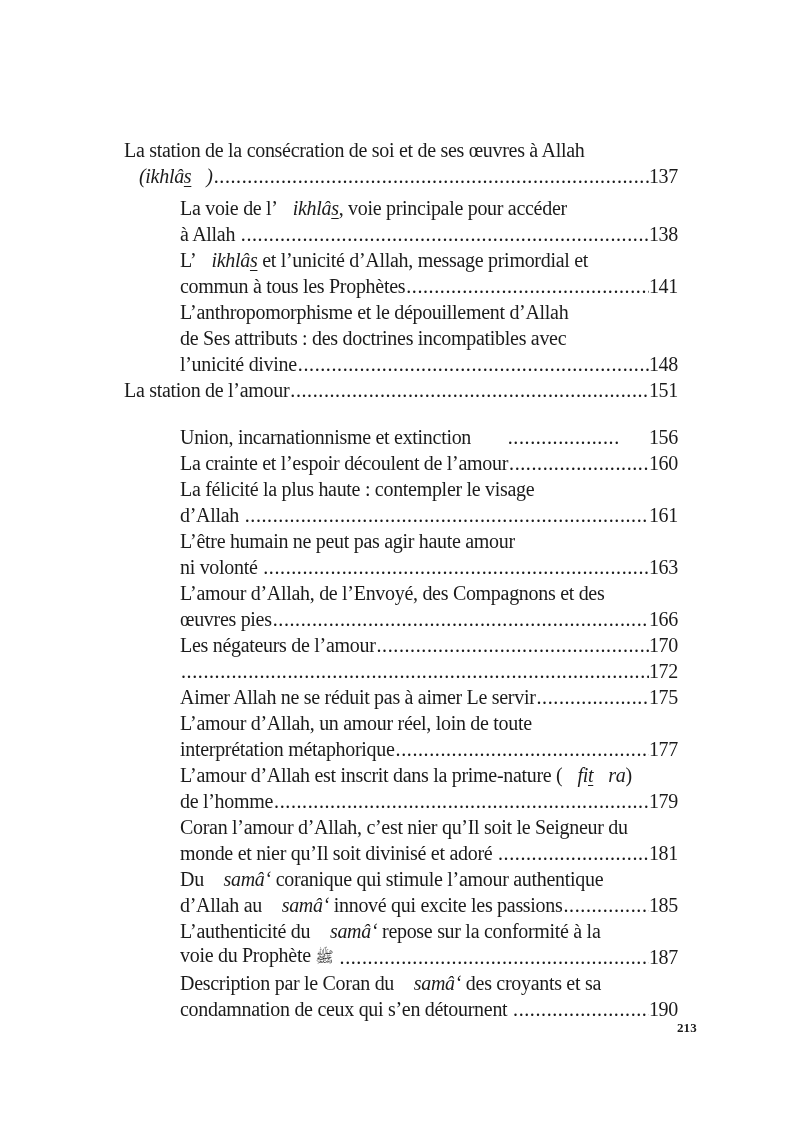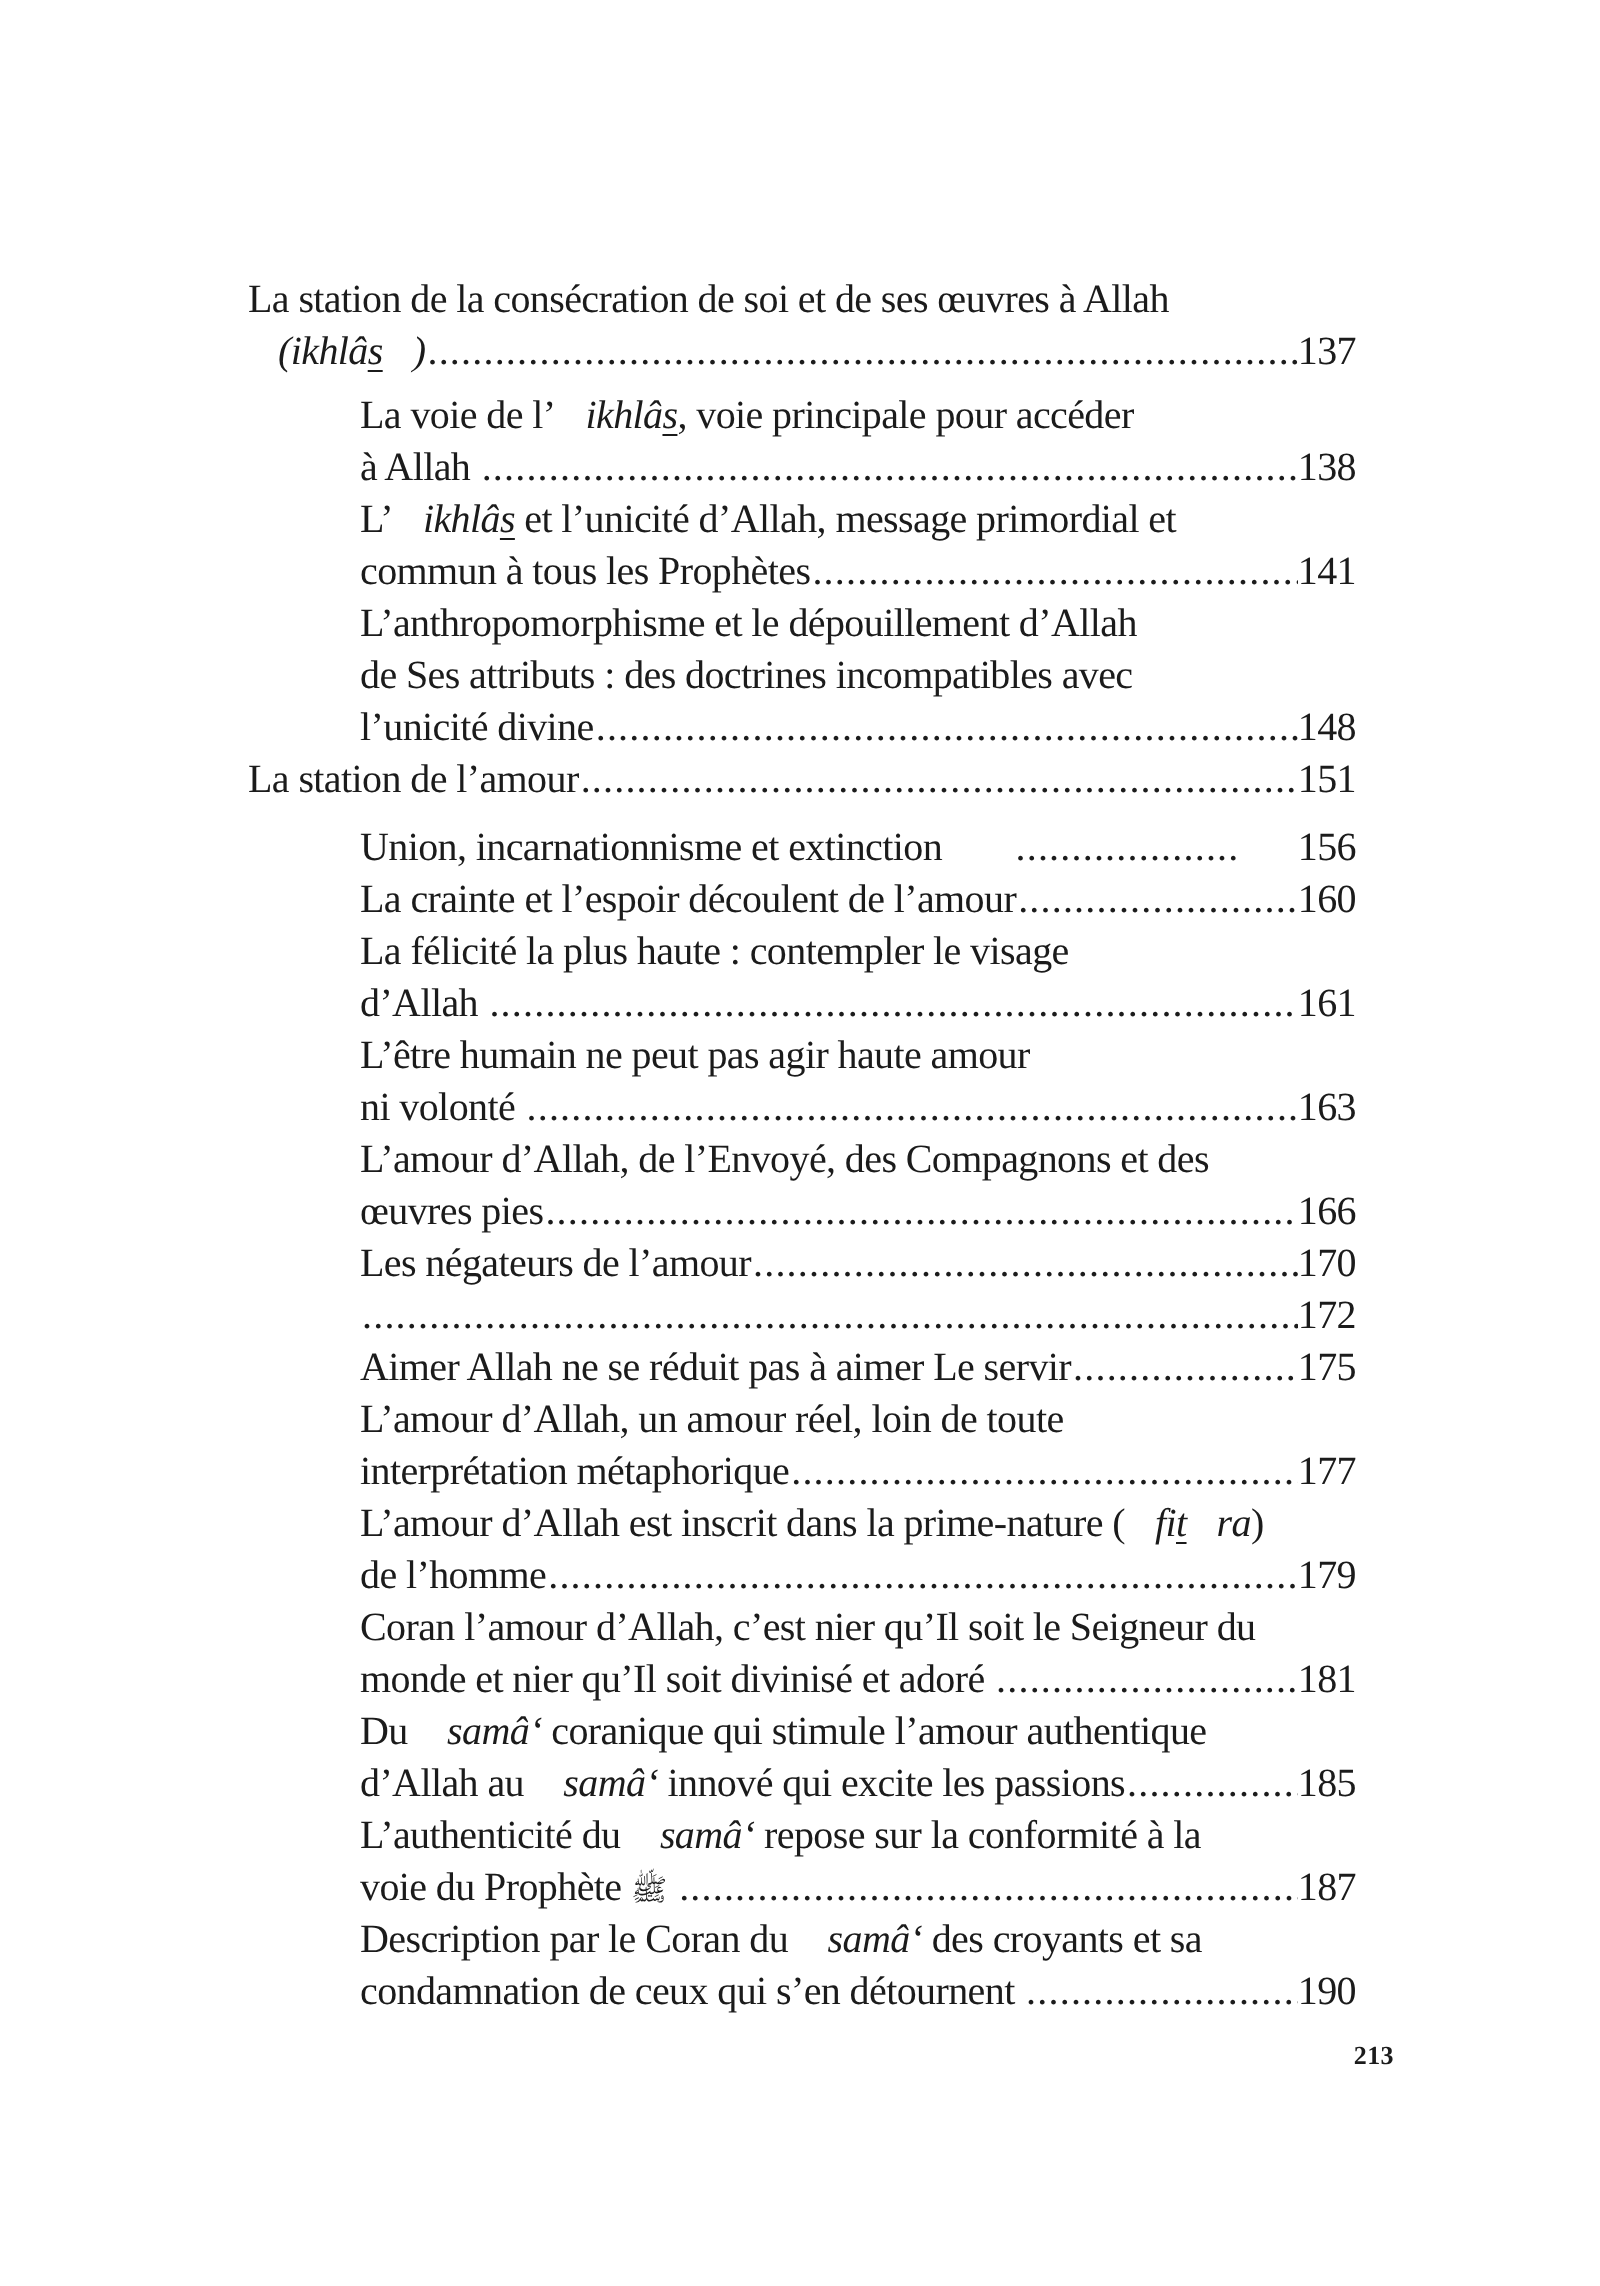--- a/index.html
+++ b/index.html
@@ -18,30 +18,30 @@
     color: #1b1b1b;
   }
   .toc {
     position: absolute;
     left: 124px;
     top: 137px;
     width: 554px;
   }
   .line {
     display: flex;
-    align-items: center;
+    align-items: flex-end;
     white-space: pre;
     font-size: 20px;
     line-height: 26px;
     height: 26px;
     letter-spacing: -0.3px;
   }
   .line.lvl1 { padding-left: 56px; }
   .line.gap  { margin-top: 6px; }
-  .line.gap-sm { margin-top: 8px; gap: 31px; }
+  .line.gap-sm { margin-top: 21px; gap: 31px; }
   .txt { flex: 0 0 auto; }
   .leader {
     flex: 1 1 auto;
     min-width: 0;
     overflow: hidden;
     letter-spacing: 0.6px;
     margin-left: 1px;
   }
   .pg { flex: 0 0 auto; font-family: Liberation Serif, serif; }
   .st-i  { font-style: italic; margin-left: 15px; }

